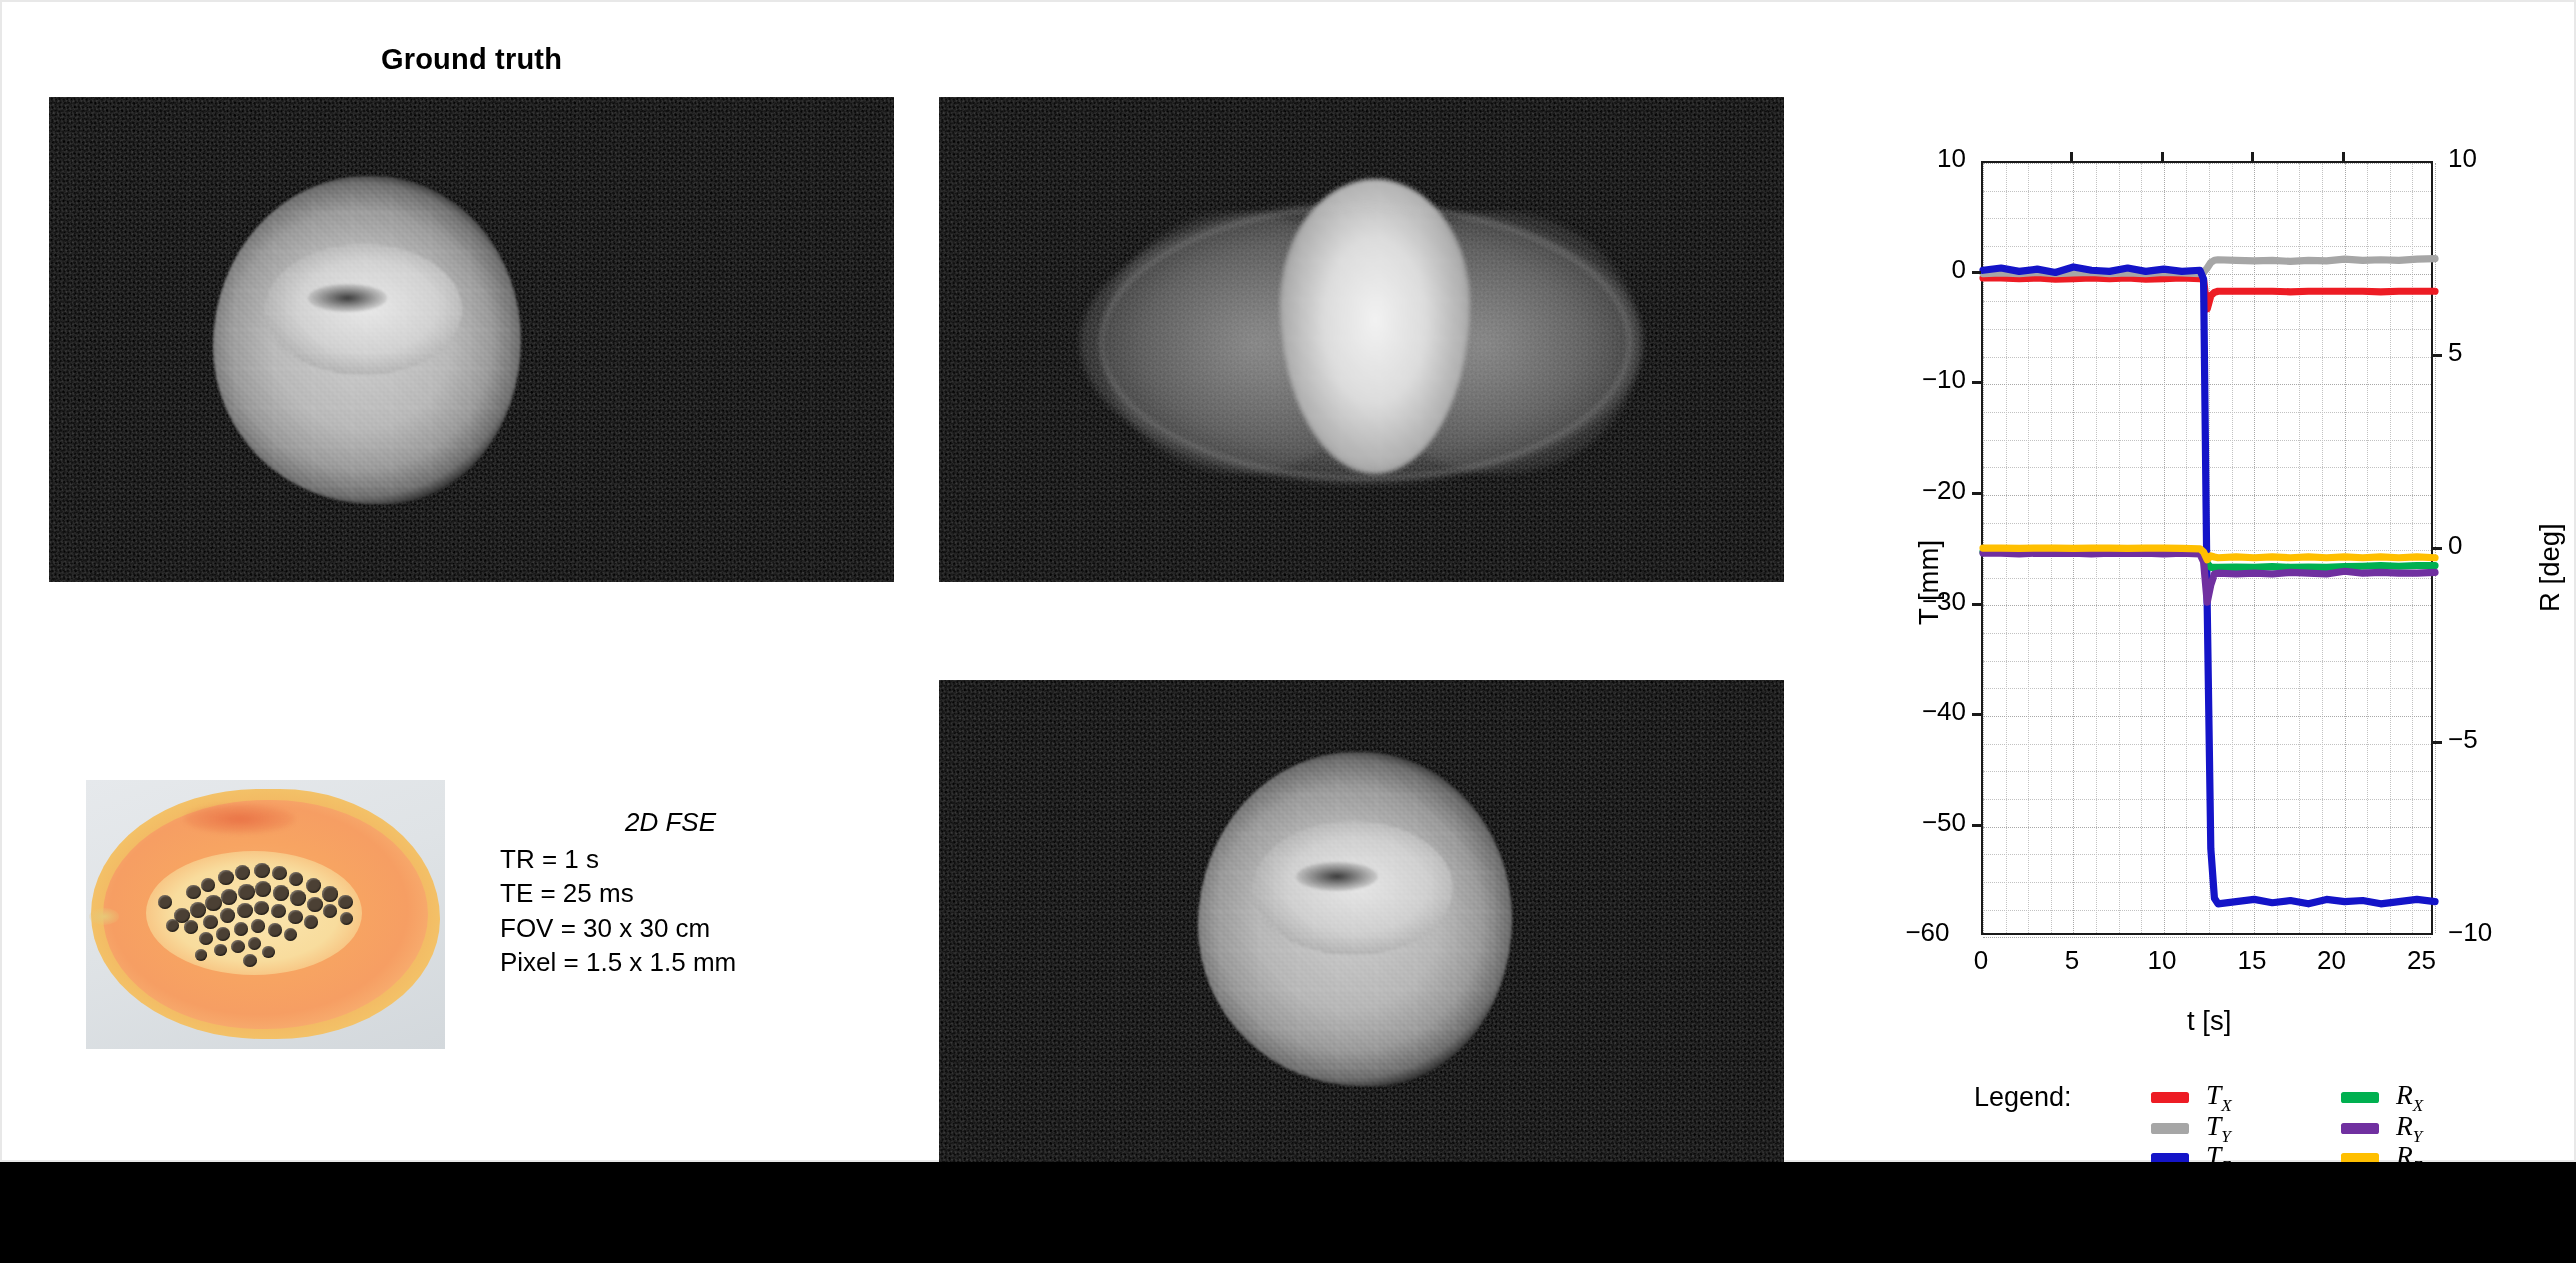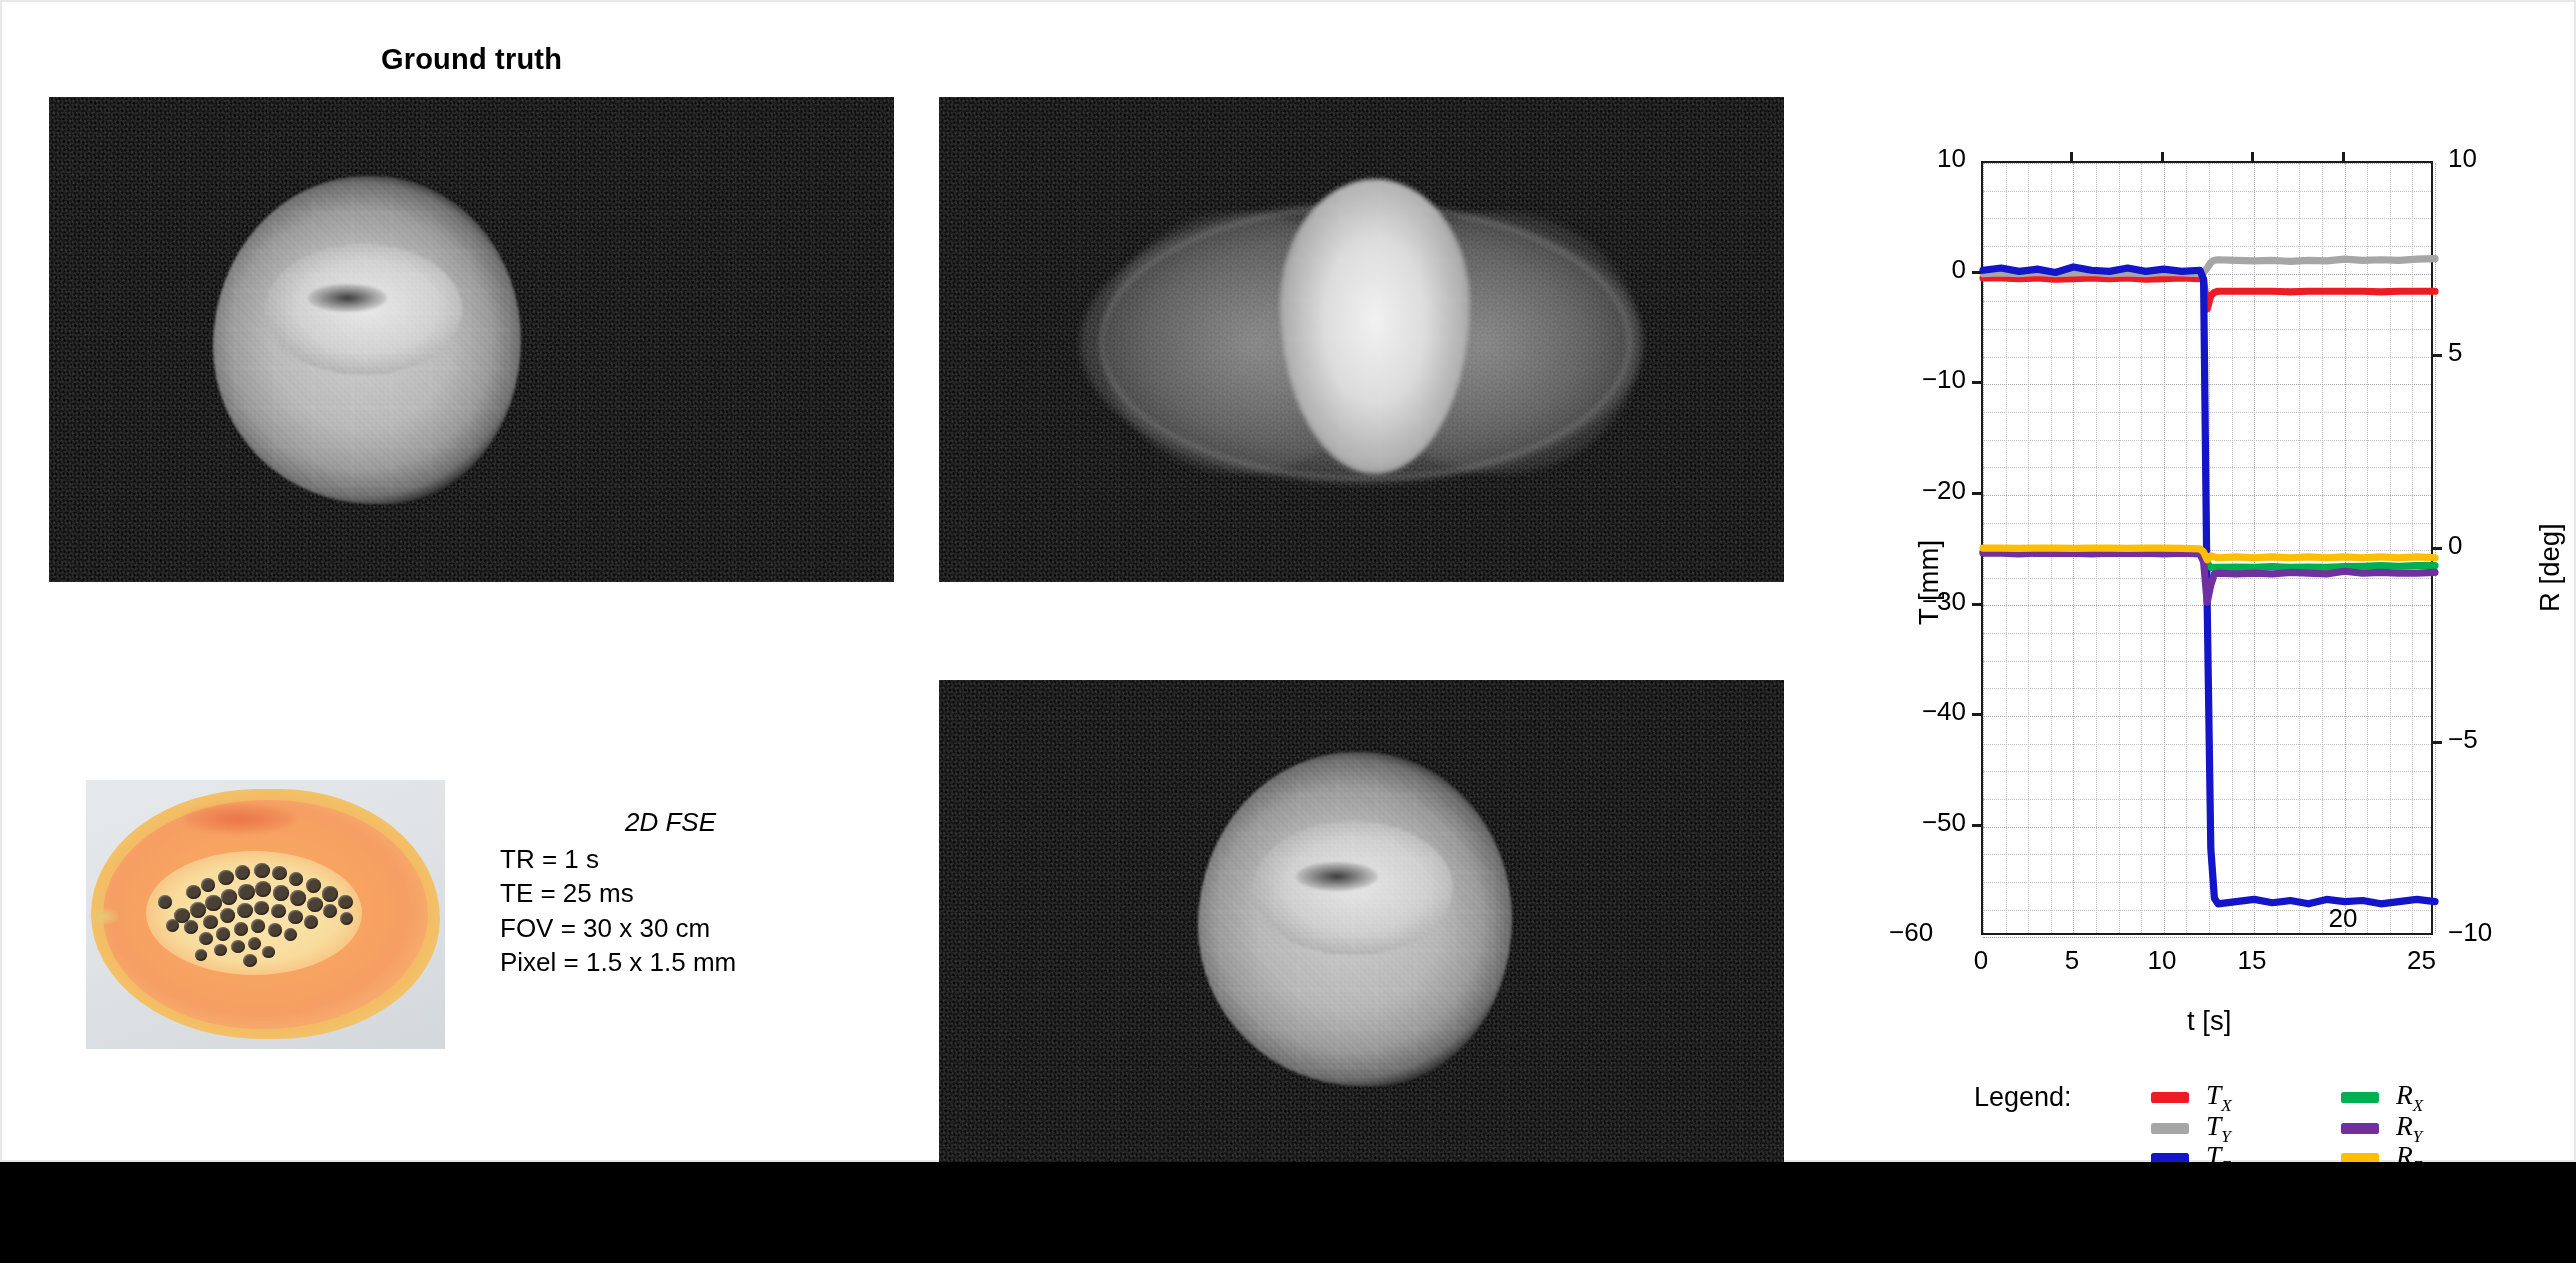--- a/index.html
+++ b/index.html
@@ -273,42 +273,42 @@
         <div class="tick" style="left: 83px; top: 346px; width: 9.2px; height: 2.6px;"></div>
         <div class="tlabel" style="left: 0px; top: 329px; width: 77px; text-align: right;">−10</div>
         <div class="tick" style="left: 83px; top: 457px; width: 9.2px; height: 2.6px;"></div>
         <div class="tlabel" style="left: 0px; top: 440px; width: 77px; text-align: right;">−20</div>
         <div class="tick" style="left: 83px; top: 568px; width: 9.2px; height: 2.6px;"></div>
         <div class="tlabel" style="left: 0px; top: 551px; width: 77px; text-align: right;">−30</div>
         <div class="tick" style="left: 83px; top: 678px; width: 9.2px; height: 2.6px;"></div>
         <div class="tlabel" style="left: 0px; top: 661px; width: 77px; text-align: right;">−40</div>
         <div class="tick" style="left: 83px; top: 789px; width: 9.2px; height: 2.6px;"></div>
         <div class="tlabel" style="left: 0px; top: 772px; width: 77px; text-align: right;">−50</div>
-        <div class="tlabel" style="left: 0px; top: 882px; width: 77px; text-align: left;">−60</div>
+        <div class="tlabel" style="left: 0px; top: 882px; width: 77px; text-align: center;">−60</div>
       </div>
     <div id="ticks-right">
         <div class="tlabel" style="left: 559px; top: 108px;">10</div>
         <div class="tick" style="left: 544px; top: 319px; width: 9.2px; height: 2.6px;"></div>
         <div class="tlabel" style="left: 559px; top: 302px;">5</div>
         <div class="tick" style="left: 544px; top: 512px; width: 9.2px; height: 2.6px;"></div>
         <div class="tlabel" style="left: 559px; top: 495px;">0</div>
         <div class="tick" style="left: 544px; top: 706px; width: 9.2px; height: 2.6px;"></div>
         <div class="tlabel" style="left: 559px; top: 689px;">−5</div>
         <div class="tlabel" style="left: 559px; top: 882px;">−10</div>
       </div>
     <div id="ticks-x">
         <div class="tlabel" style="left: 66px; top: 910px; width: 52px; text-align: center;">0</div>
         <div class="tick" style="left: 181px; top: 117px; width: 2.6px; height: 9.2px;"></div>
         <div class="tlabel" style="left: 157px; top: 910px; width: 52px; text-align: center;">5</div>
         <div class="tick" style="left: 272px; top: 117px; width: 2.6px; height: 9.2px;"></div>
         <div class="tlabel" style="left: 247px; top: 910px; width: 52px; text-align: center;">10</div>
         <div class="tick" style="left: 362px; top: 117px; width: 2.6px; height: 9.2px;"></div>
         <div class="tlabel" style="left: 337px; top: 910px; width: 52px; text-align: center;">15</div>
         <div class="tick" style="left: 453px; top: 117px; width: 2.6px; height: 9.2px;"></div>
-        <div class="tlabel" style="left: 428px; top: 868px; width: 52px; text-align: center;">20</div>
+        <div class="tlabel" style="left: 428px; top: 910px; width: 52px; text-align: left;">20</div>
         <div class="tlabel" style="left: 518px; top: 910px; width: 52px; text-align: left;">25</div>
       </div>
 
     <div class="axlabel rot" style="left:23.6px;top:590px;transform:rotate(-90deg);">T [mm]</div>
     <div class="axlabel rot" style="left:645px;top:577px;transform:rotate(-90deg);">R [deg]</div>
     <div class="axlabel" style="left:298px;top:970px;">t [s]</div>
 
     <div class="legend" style="left:0px;top:1022px;width:662px;height:92px;">
       <div class="legend-title" style="left:85px;top:25px;">Legend:</div>
       <div id="legendhost" style="position:absolute;left:0;top:8px;width:100%;height:100%;">

